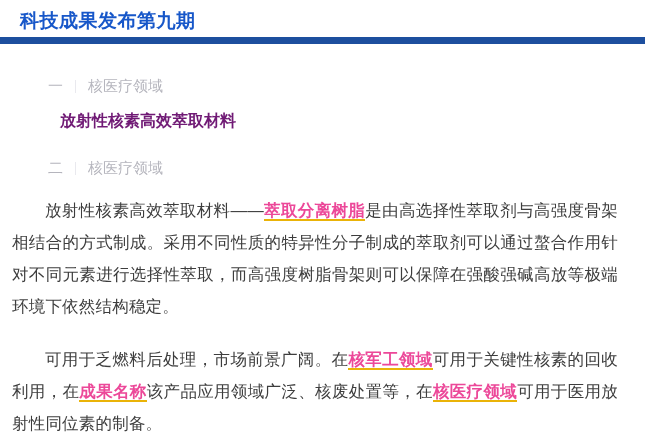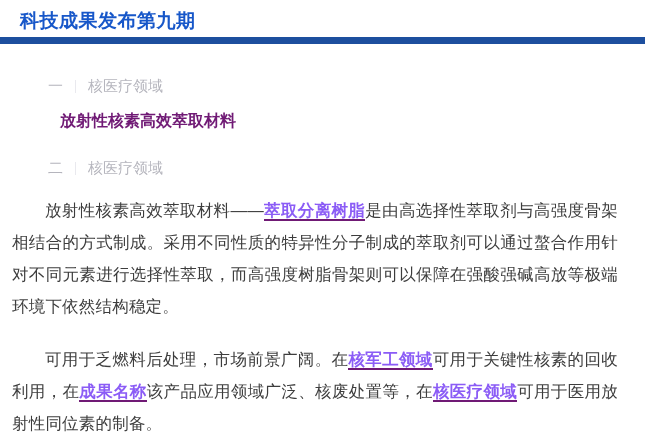--- a/index.html
+++ b/index.html
@@ -64,23 +64,23 @@
     line-height: 32px;
     text-align: justify;
     text-indent: 2em;
     color: #3d3d3d;
     letter-spacing: 0.2px;
   }
   .para-1 { margin-top: 16px; }
   .para-2 { margin-top: 21px; }
 
   .hl {
-    color: #8b5cf6;
+    color: #ec4899;
     font-weight: bold;
-    border-bottom: 2px solid #701a75;
+    border-bottom: 2px solid #eab308;
   }
 </style>
 </head>
 <body>
 
 <div class="page">
 
   <div class="header">
     <div class="header-title">科技成果发布第九期</div>
     <div class="header-bar"></div>

